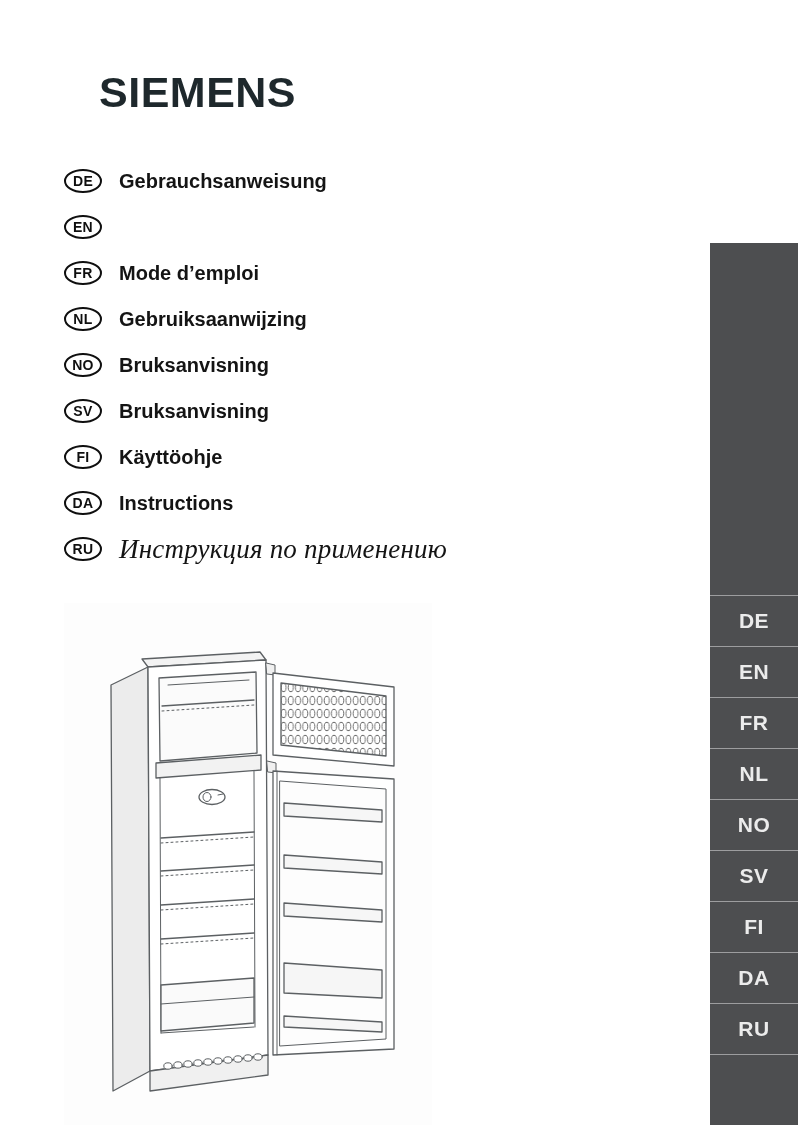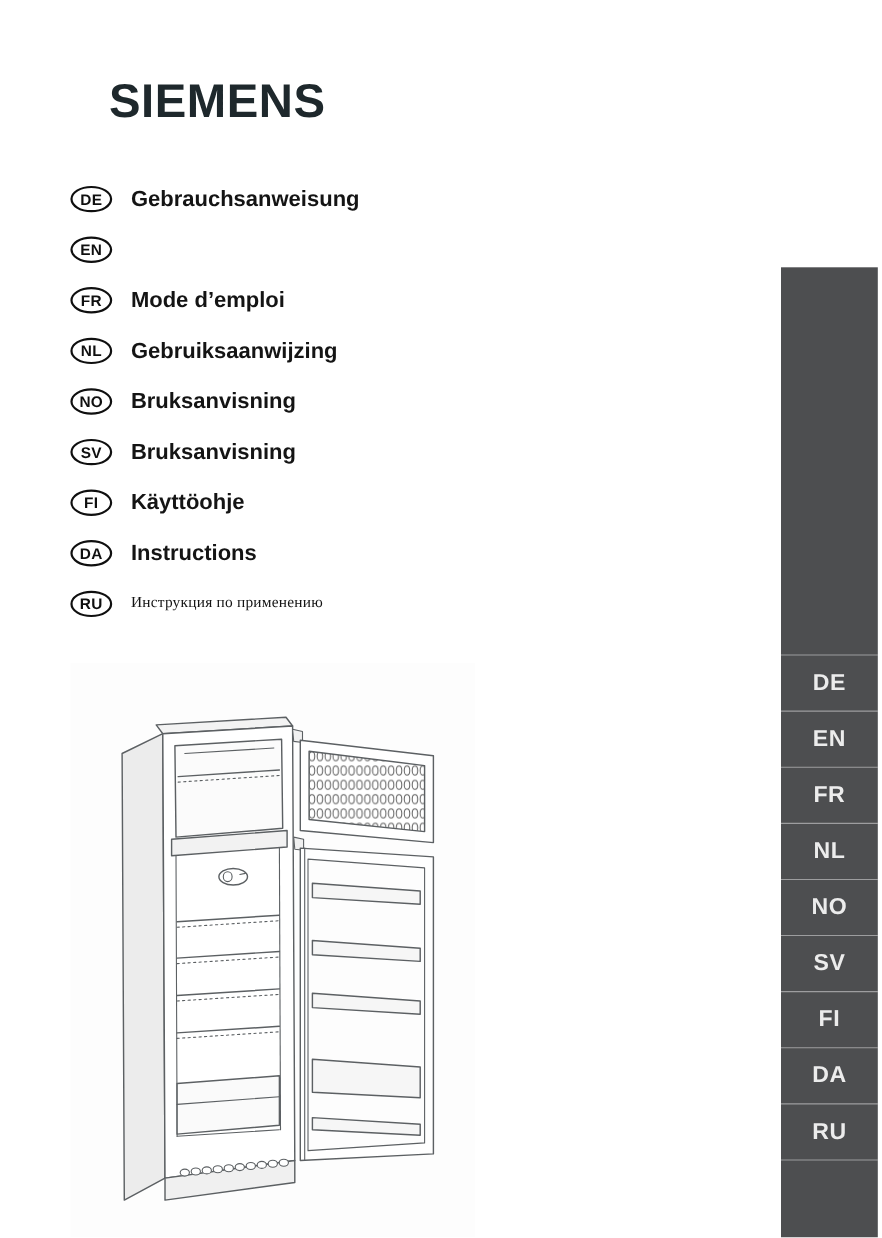--- a/index.html
+++ b/index.html
@@ -46,22 +46,23 @@
   .lang-title {
     margin-left: 17px;
     font-size: 20px;
     font-weight: bold;
     color: #141414;
     white-space: nowrap;
   }
   .lang-title.serif {
     font-family: "Liberation Serif", serif;
     font-weight: normal;
-    font-size: 14px;
+    font-size: 27px;
     letter-spacing: 0.2px;
+    font-style: italic;
   }
 
   
   .illustration {
     position: absolute;
     left: 64px; top: 603px;
     width: 368px; height: 522px;
     background: #fdfdfd;
   }
 

